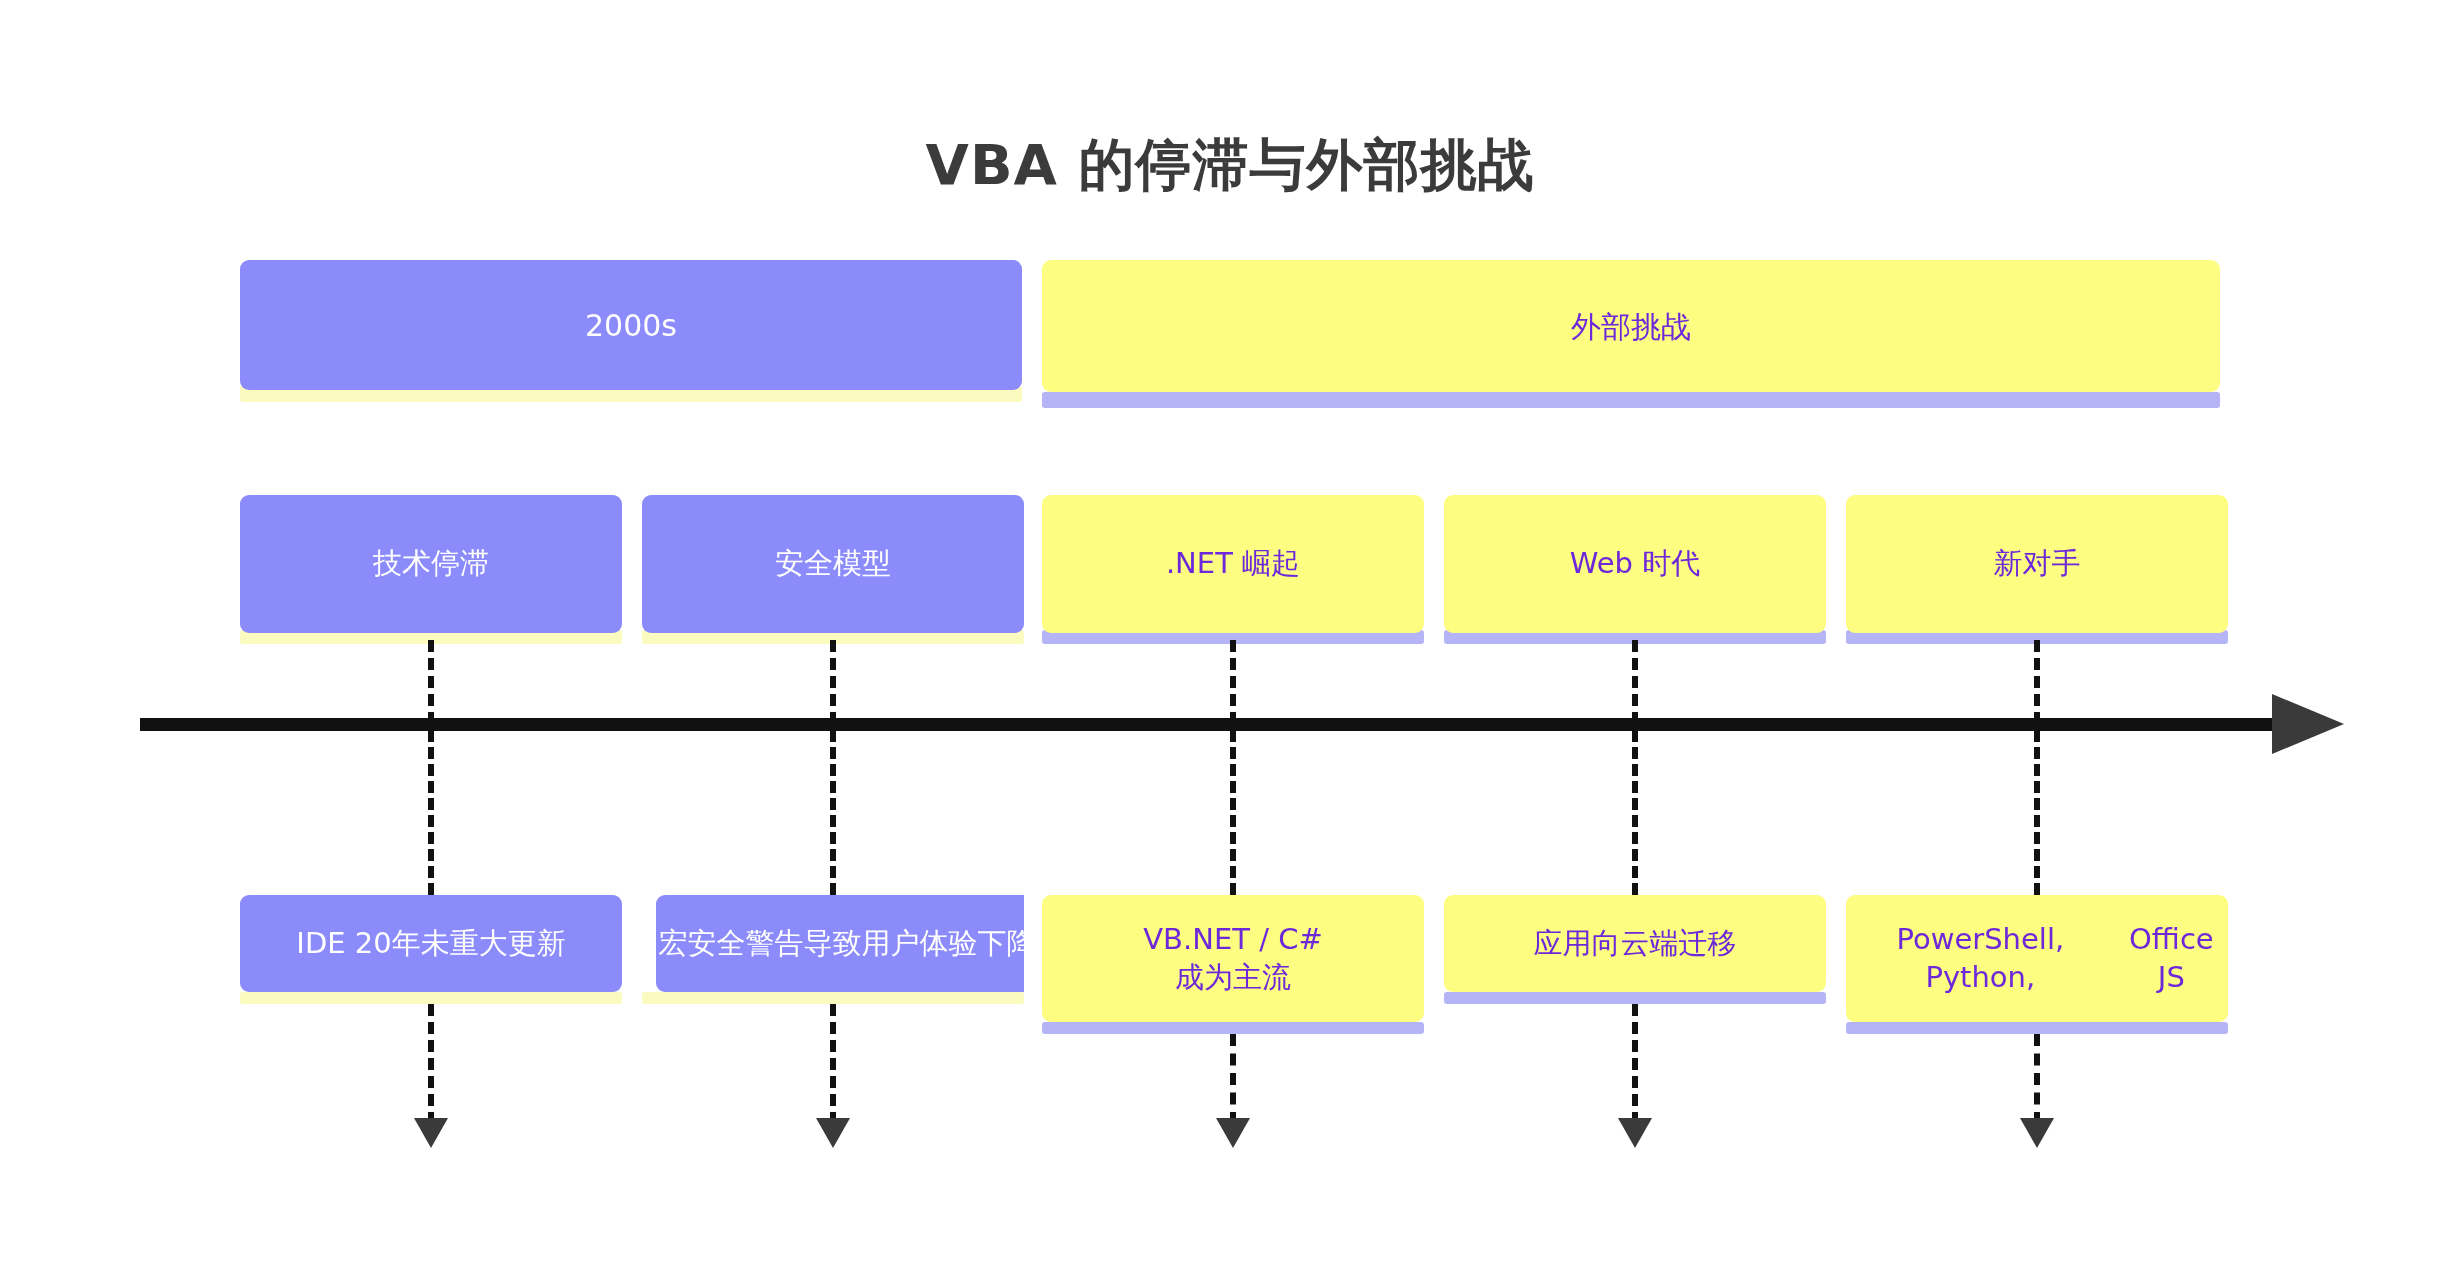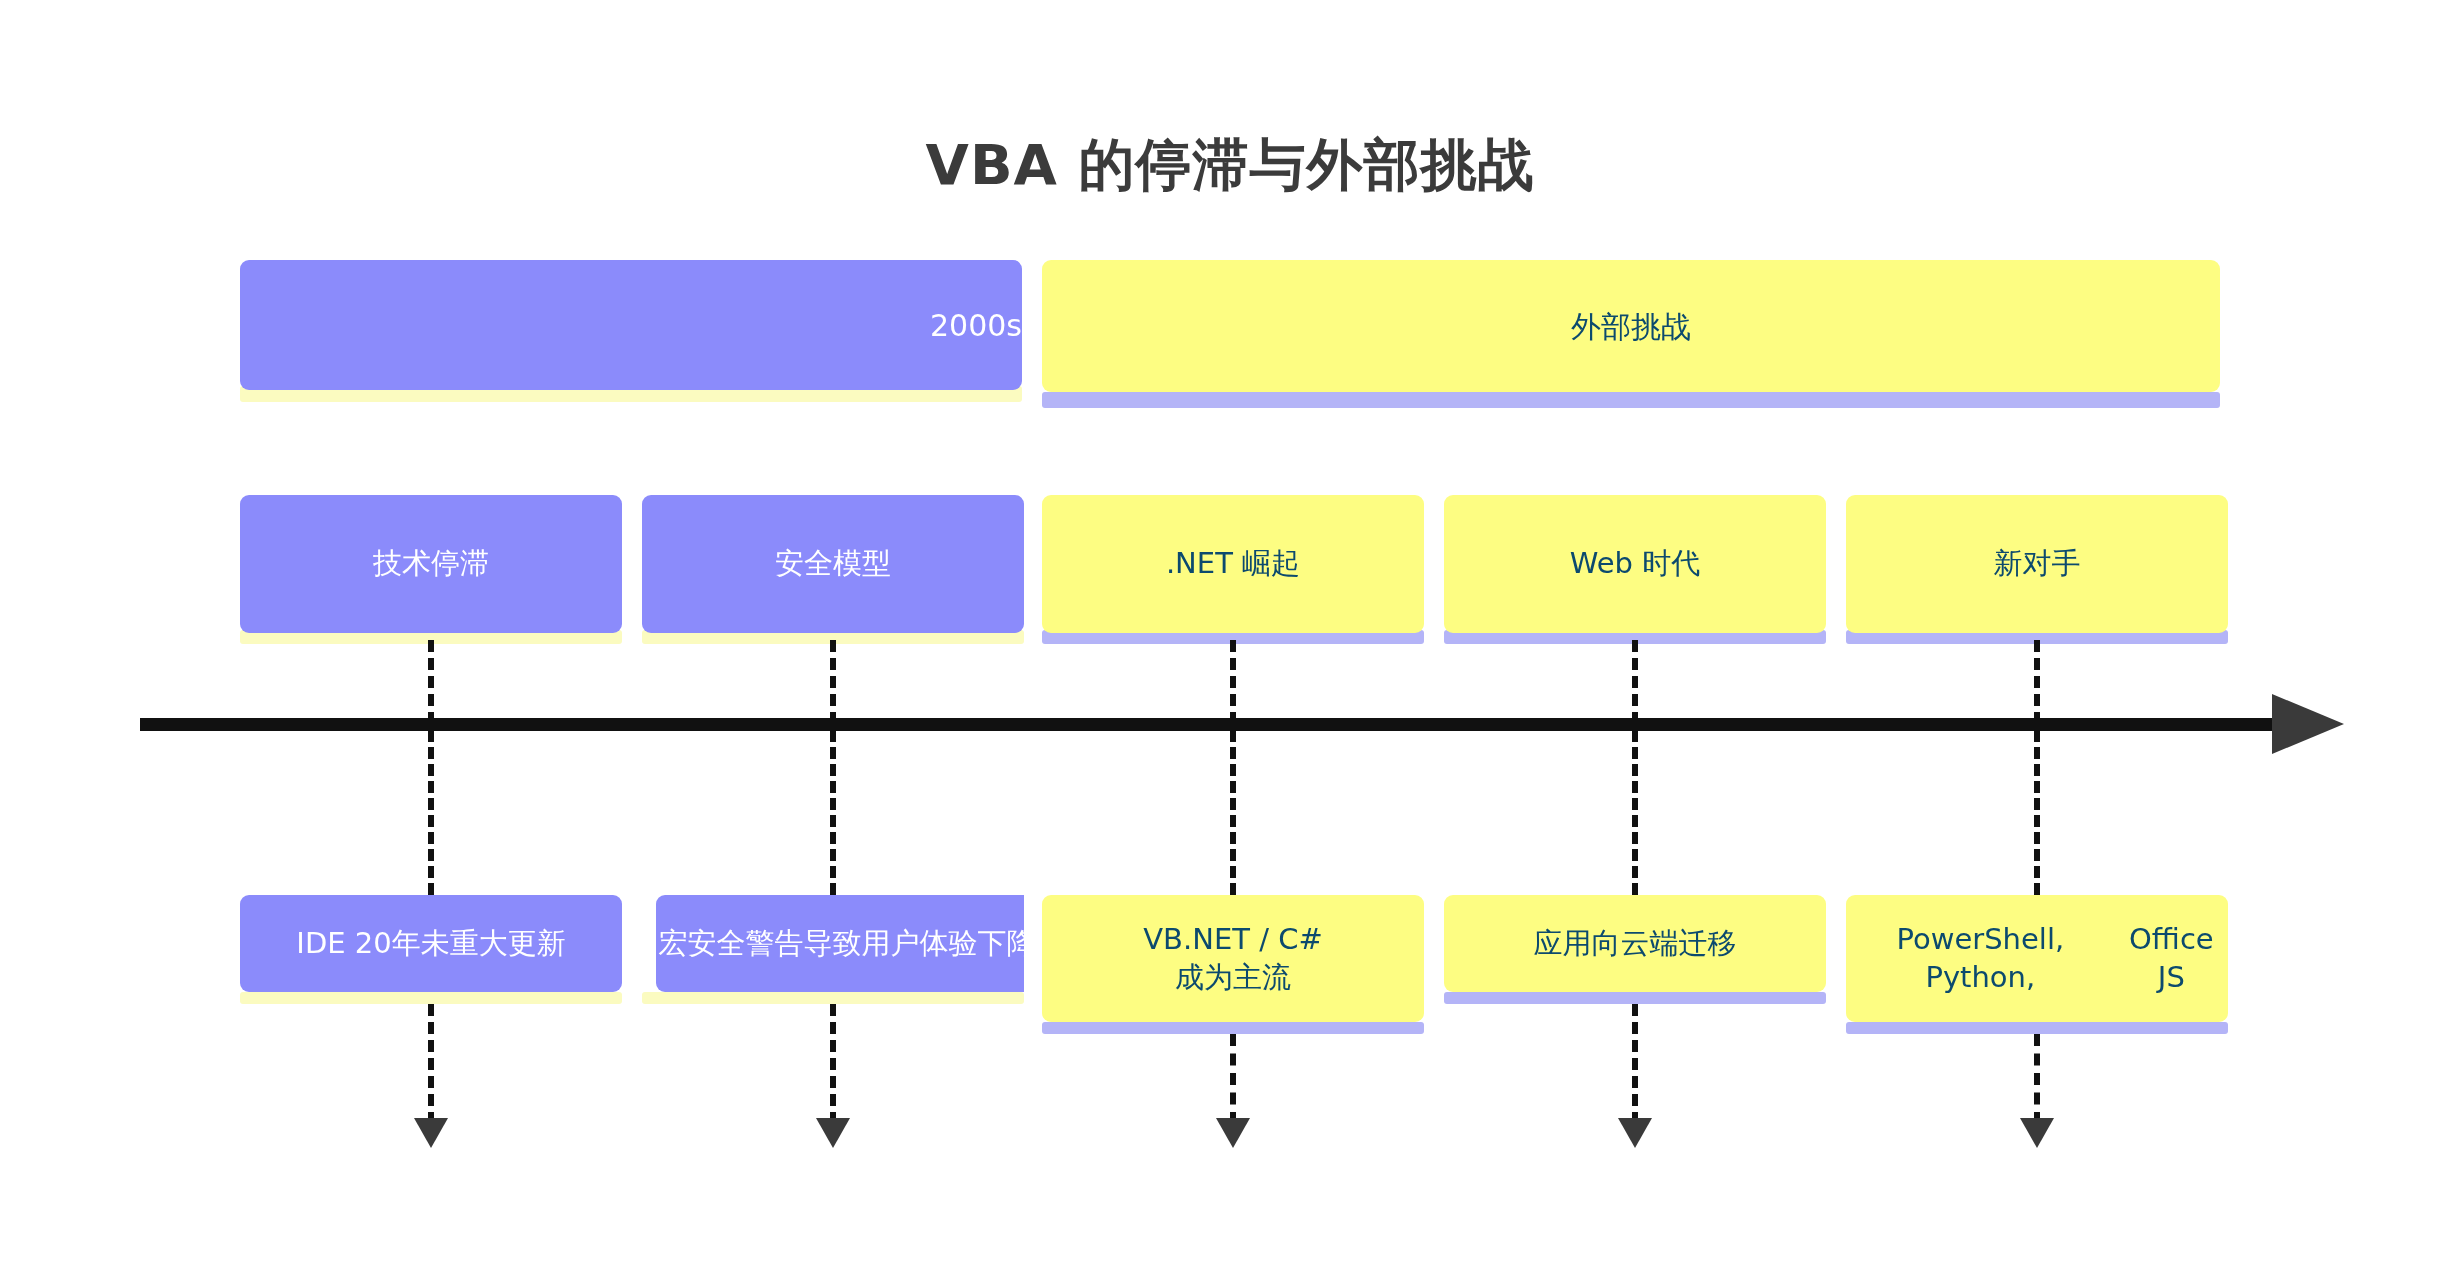--- a/index.html
+++ b/index.html
@@ -46,21 +46,21 @@
     white-space: nowrap;
   }
   .card.wrap { white-space: normal; }
 
   .shadow {
     position: absolute;
     border-radius: 3px;
   }
 
   .purple      { background: #8b8bfb; color: #ffffff; }
-  .yellow      { background: #fdfd82; color: #0c4a6e; }
+  .yellow      { background: #fdfd82; color: #6d28d9; }
   .sh-yellow   { background: #fbfbc0; }
   .sh-purple   { background: #b4b4f7; }
 
   
   .hdr {
     font-size: 30px;
   }
 
   
   .mid {
@@ -116,21 +116,21 @@
   }
 </style>
 </head>
 <body>
 
 <div id="stage">
 
   <div class="title">VBA 的停滞与外部挑战</div>
 
   <div class="shadow sh-yellow" style="left:240px; top:386px; width:782px; height:16px;"></div>
-  <div class="card purple hdr" style="left:240px; top:260px; width:782px; height:130px;justify-content:flex-end;">
+  <div class="card purple hdr" style="left:240px; top:260px; width:782px; height:130px;">
     <span>2000s</span>
   </div>
 
   <div class="shadow sh-purple" style="left:1042px; top:392px; width:1178px; height:16px;"></div>
   <div class="card yellow hdr" style="left:1042px; top:260px; width:1178px; height:132px;">
     <span>外部挑战</span>
   </div>
 
   <div class="shadow sh-yellow" style="left:240px; top:630px; width:382px; height:14px;"></div>
   <div class="card purple mid" style="left:240px; top:495px; width:382px; height:138px;">

